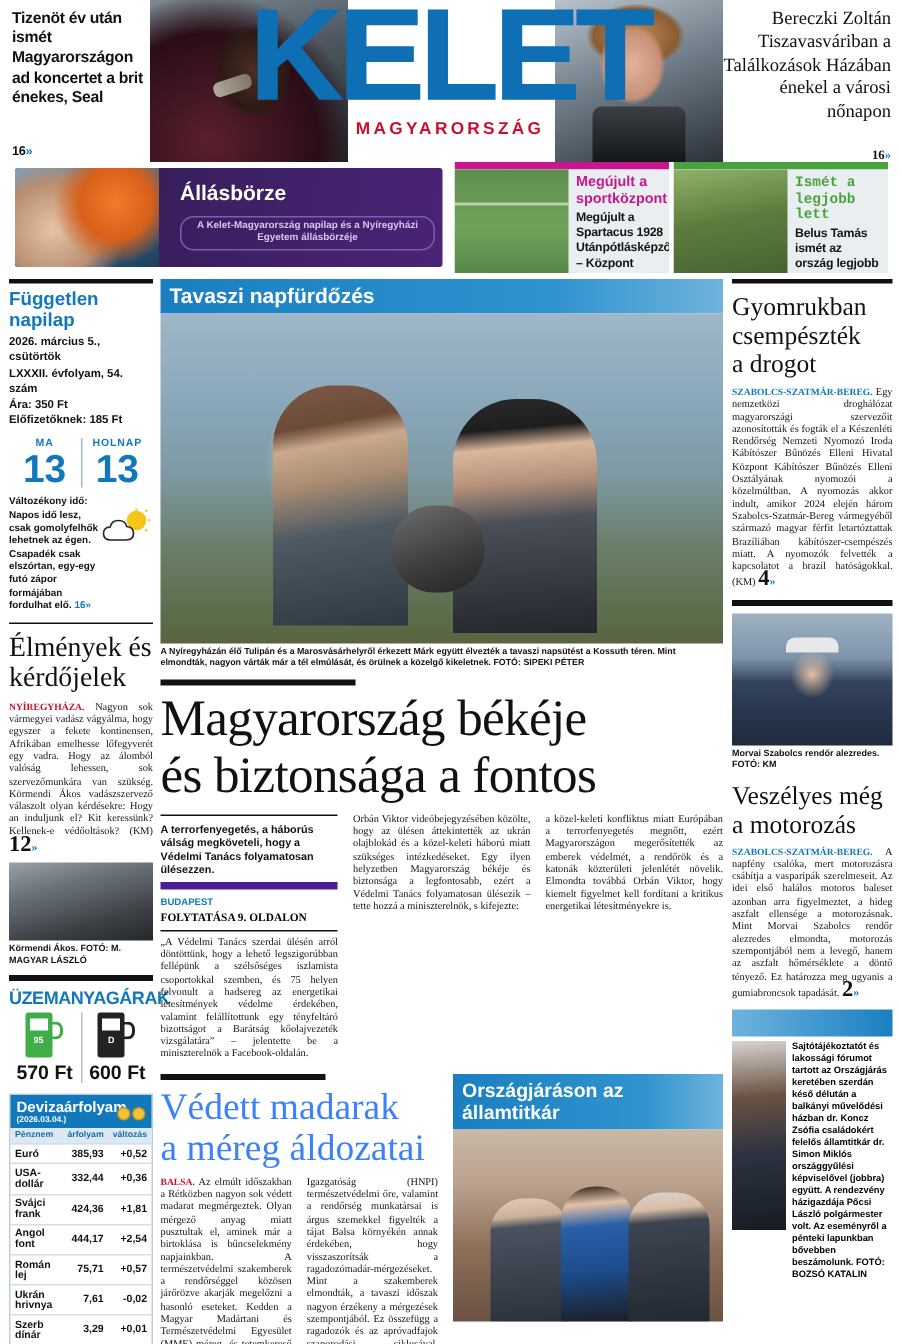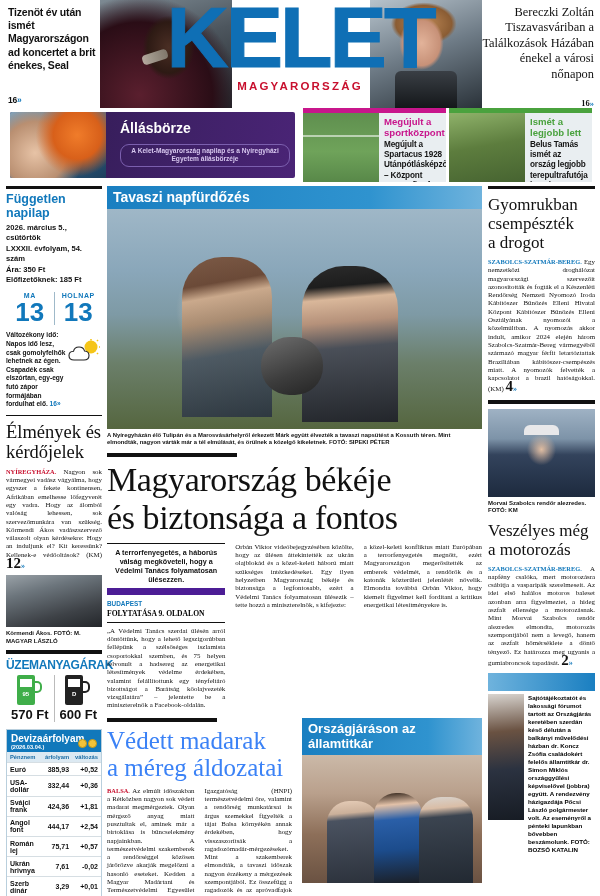--- a/index.html
+++ b/index.html
@@ -107,21 +107,21 @@
   #promo-sport .topbar { background:#c8168c; }
   #promo-sport .h { color:#c8168c; }
   #promo-sport .thumb {
     background: linear-gradient(180deg,#5f8f4f 0%, #6fa35a 45%, #4c7a40 100%);
   }
   #promo-sport .thumb::after{
     content:""; display:block; margin-top:22px; height:2px; background:rgba(255,255,255,.55);
   }
   #promo-best { left:449px; width:143px; }
   #promo-best .topbar { background:#4aa23e; }
-  #promo-best .h { color:#4aa23e; }
+  #promo-best .h { color:#4aa23e;font-family:Liberation Mono, monospace; }
   #promo-best .thumb {
     background: linear-gradient(170deg,#8fb26a 0%, #5d7d3e 40%, #3e5a2c 100%);
   }
 
   
   .main { position:absolute; left:0; top:186px; width:600px; height:710px; }
   .col-left  { position:absolute; left:6px;  top:0; width:96px;  }
   .col-mid   { position:absolute; left:107px; top:0; width:375px; }
   .col-right { position:absolute; left:488px; top:0; width:107px; }
 
@@ -210,21 +210,21 @@
     background: linear-gradient(160deg,#6e6e6e,#3d3d3d 60%,#242424);
     filter: blur(0.5px);
   }
   .caption-main { font-size:5.9px; line-height:7.4px; font-weight:bold; color:#111; padding:3px 0 0; }
   .lead-headline {
     font-family:"Liberation Serif", serif; font-size:34px; line-height:38px;
     color:#111; margin:4px 0 6px; letter-spacing:-0.4px;
   }
   .two-col { display:flex; gap:10px; }
   .two-col > div { flex:1; }
-  .hl-box { border-top:1px solid #111; border-bottom:7px solid #4c1d95; padding:4px 0; margin-bottom:5px;text-align:center; }
+  .hl-box { border-top:1px solid #111; border-bottom:5px solid #4c1d95; padding:4px 0; margin-bottom:5px; }
   .hl-text { font-size:7.2px; font-weight:bold; line-height:9px; color:#111; }
   .cont { font-family:"Liberation Serif", serif; font-weight:bold; font-size:7.6px; margin-top:2px; }
 
   .sec-title {
     font-family:"Liberation Serif", serif; font-size:25px; line-height:27px; color:#3b82f6; margin:5px 0 6px;
   }
   .photo-allam {
     width:100%; height:128px; position:relative; overflow:hidden;
     background: linear-gradient(180deg,#cbb9a8 0%, #b9a08c 30%, #8d6f59 62%, #6a5242 100%);
   }

